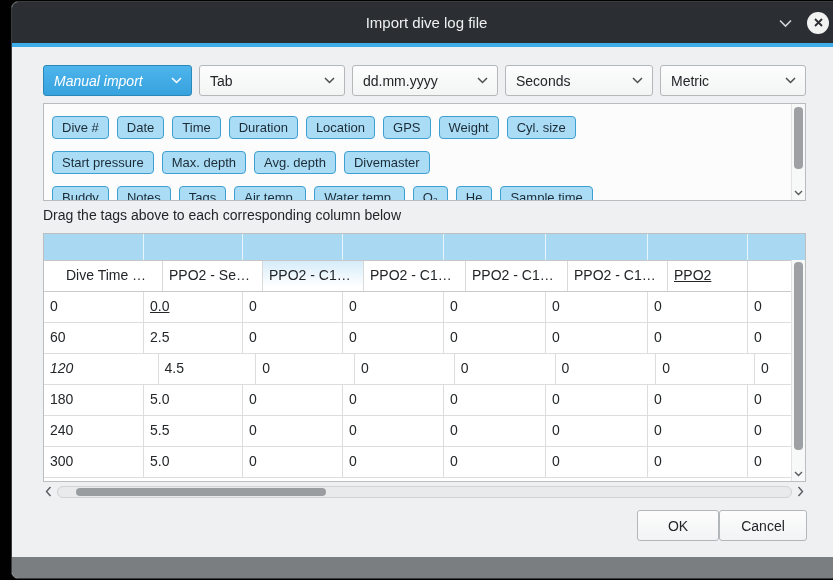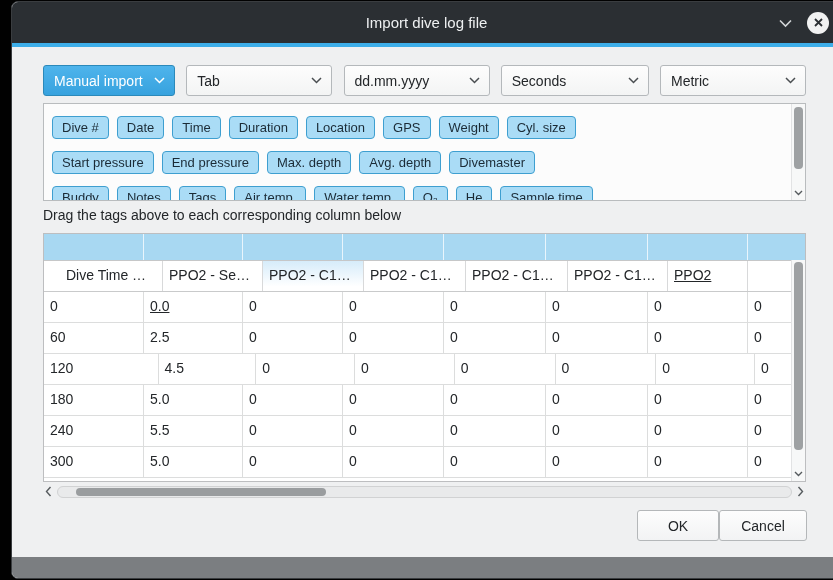--- a/index.html
+++ b/index.html
@@ -19,21 +19,21 @@
   .tb-chevron{display:flex;align-items:center;color:#d2d5d7;cursor:pointer;}
   .tb-close{width:22px;height:22px;border-radius:50%;background:#f1f2f2;display:flex;
     align-items:center;justify-content:center;cursor:pointer;}
   .accent{position:absolute;left:0;right:0;top:41px;height:4px;background:#3daee9;}
   
   .toolbar{position:absolute;left:31px;top:63px;width:763px;height:31px;
     display:flex;justify-content:space-between;}
   .combo{height:31px;box-sizing:border-box;border:1px solid #b4b8bb;border-radius:3px;
     background:linear-gradient(#fdfdfd,#f3f4f4);display:flex;align-items:center;
     justify-content:space-between;padding:0 9px 0 10px;font-size:14px;color:#232629;cursor:pointer;}
-  .combo:nth-child(1){width:132px;}
+  .combo:nth-child(1){width:149px;font-style:italic;}
   .combo:nth-child(2){width:146px;}
   .combo:nth-child(3){width:146px;}
   .combo:nth-child(4){width:148px;}
   .combo:nth-child(5){width:146px;}
   .combo .combo-arrow{display:flex;align-items:center;color:#4a4e51;margin-left:6px;}
   .combo-primary{background:linear-gradient(#4eb4ec,#37a2de);border-color:#2b89ba;color:#ffffff;}
   .combo-primary .combo-arrow{color:#ffffff;}
   
   .tagbox{position:absolute;left:31px;top:101px;width:763px;height:98px;box-sizing:border-box;
     background:#fcfcfc;border:1px solid #b9bcbe;overflow:hidden;}
@@ -152,21 +152,20 @@
           <span class="tag">Date</span>
           <span class="tag">Time</span>
           <span class="tag">Duration</span>
           <span class="tag">Location</span>
           <span class="tag">GPS</span>
           <span class="tag">Weight</span>
           <span class="tag">Cyl. size</span>
         </div>
         <div class="tag-row">
           <span class="tag">Start pressure</span>
-          <span class="tag">End pressure</span>
           <span class="tag">Max. depth</span>
           <span class="tag">Avg. depth</span>
           <span class="tag">Divemaster</span>
         </div>
         <div class="tag-row">
           <span class="tag">Buddy</span>
           <span class="tag">Notes</span>
           <span class="tag">Tags</span>
           <span class="tag">Air temp.</span>
           <span class="tag">Water temp.</span>
@@ -229,21 +228,21 @@
             <div class="cell" style="width: 100px;">60</div>
             <div class="cell" style="width: 99px;">2.5</div>
             <div class="cell" style="width: 100px;">0</div>
             <div class="cell" style="width: 101px;">0</div>
             <div class="cell" style="width: 102px;">0</div>
             <div class="cell" style="width: 102px;">0</div>
             <div class="cell" style="width: 100px;">0</div>
             <div class="cell" style="width: 80px;">0</div>
           </div>
           <div class="data-row">
-            <div class="cell" style="width: 116px;">120</div>
+            <div class="cell" style="width: 116px; font-style: italic;">120</div>
             <div class="cell" style="width: 99px;">4.5</div>
             <div class="cell" style="width: 100px;">0</div>
             <div class="cell" style="width: 101px;">0</div>
             <div class="cell" style="width: 102px;">0</div>
             <div class="cell" style="width: 102px;">0</div>
             <div class="cell" style="width: 100px;">0</div>
             <div class="cell" style="width: 80px;">0</div>
           </div>
           <div class="data-row">
             <div class="cell" style="width: 100px;">180</div>

